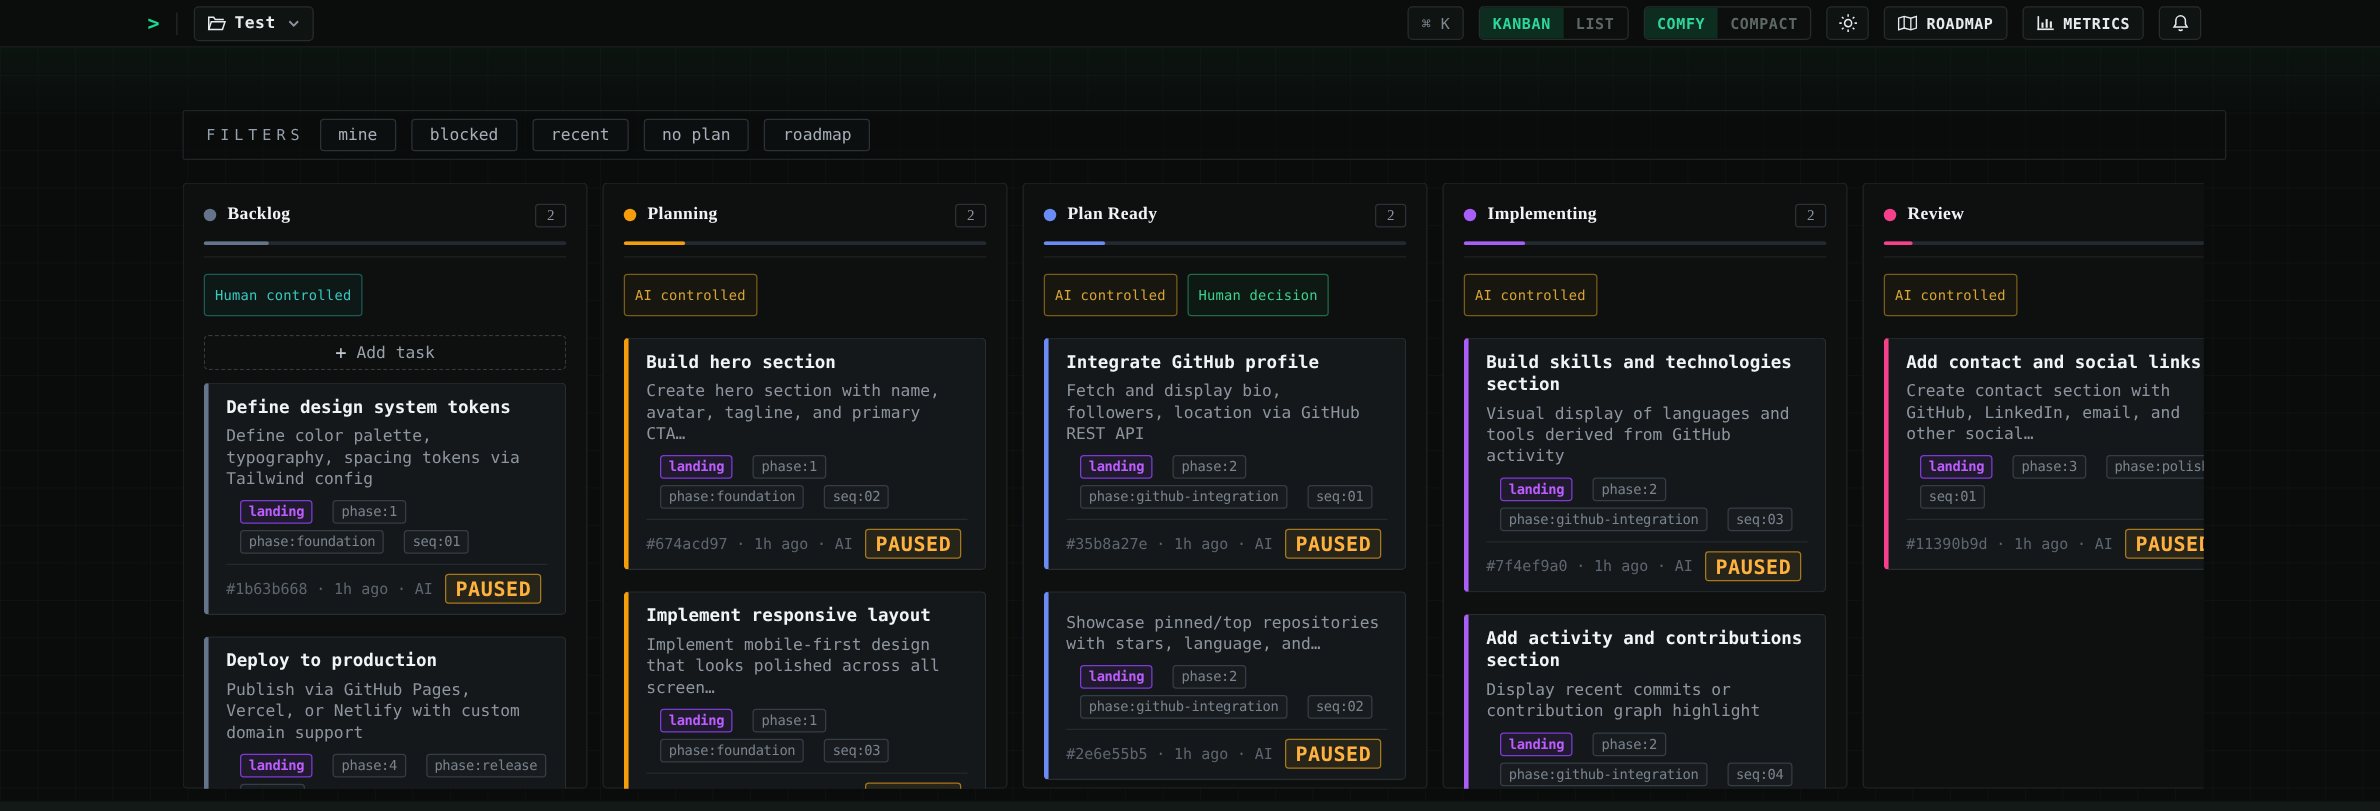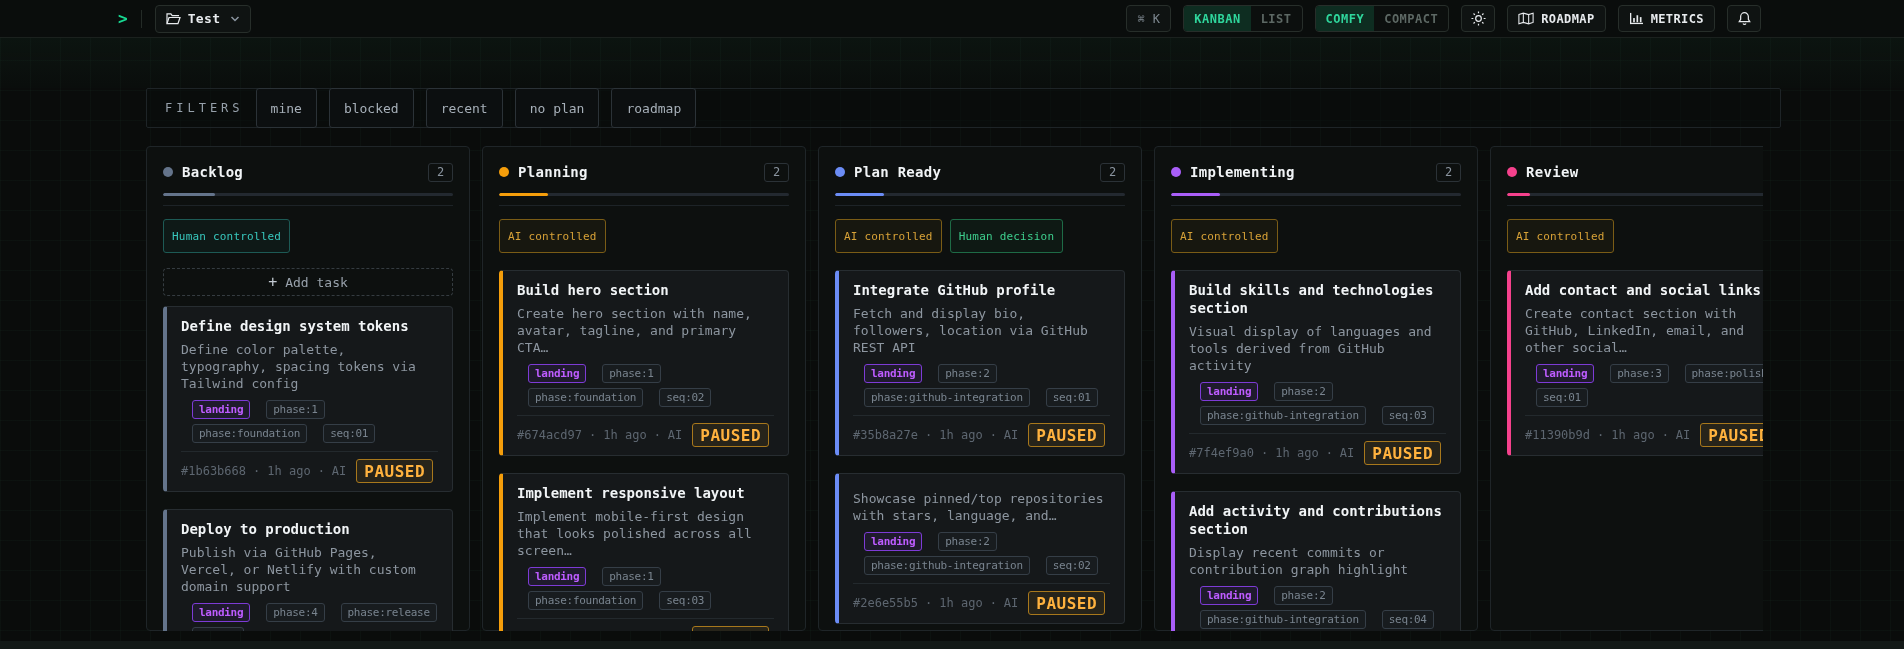--- a/index.html
+++ b/index.html
@@ -32,36 +32,36 @@
   .seg { display:flex; align-items:center; padding:0 10px; font-size:12px; font-weight:bold;
     color:#5d6864; letter-spacing:0.5px; cursor:pointer; }
   .seg.active { background:#0e2d21; color:#2fd69c; }
   .icon-btn { width:34px; justify-content:center; padding:0; }
 
   
   .filters { position:relative; z-index:2; margin:50px 0 0 146px; width:1635px; height:40px;
     border:1px solid #1e2427; border-radius:2px; display:flex; align-items:center; gap:12px;
     padding:0 18px; background:rgba(10,13,12,0.55); }
   .filters-label { font-size:12px; letter-spacing:4px; color:#96a0aa; }
-  .chip { height:40px; padding:0 14px; border:1px solid #2b3237; border-radius:3px;
+  .chip { height:26px; padding:0 14px; border:1px solid #2b3237; border-radius:3px;
     color:#a6afb8; font-size:13px; display:inline-flex; align-items:center;
     background:#0c0f10; cursor:pointer; font-family:inherit; }
 
   
   .board { position:relative; z-index:2; margin:18px 0 0 146px; width:1617px; height:485px;
     display:flex; gap:12px; overflow:hidden; }
   .column { flex:0 0 324px; height:485px; background:#0d100f; border:1px solid #1f2528;
     border-radius:4px; padding:16px; }
   .col-backlog      { --accent:#64748b; }
   .col-planning     { --accent:#f59e0b; }
   .col-planready    { --accent:#6b8cf5; }
   .col-implementing { --accent:#a95ef8; }
   .col-review       { --accent:#f5418c; }
 
-  .col-head { display:flex; align-items:center; gap:9px; height:18px; }
+  .col-head { display:flex; align-items:center; gap:9px; height:18px;font-family:Liberation Serif, serif; }
   .dot { width:10px; height:10px; border-radius:50%; background:var(--accent); }
   .col-title { font-size:14px; font-weight:bold; color:#f1f4f6; letter-spacing:0.3px; }
   .count { margin-left:auto; min-width:25px; height:19px; border:1px solid #2b3237;
     border-radius:3px; color:#8b95a0; font-size:12px; display:inline-flex;
     align-items:center; justify-content:center; padding:0 6px; }
   .progress { margin-top:12px; height:3px; background:#232930; border-radius:2px; overflow:hidden; }
   .fill { display:block; height:100%; background:var(--accent); border-radius:2px; }
   .col-divider { margin-top:9px; border-top:1px solid #1d2327; }
   .col-badges { margin-top:13px; display:flex; gap:8px; }
   .badge { height:18px; padding:16px 8px; font-size:11px; display:inline-flex; align-items:center;

